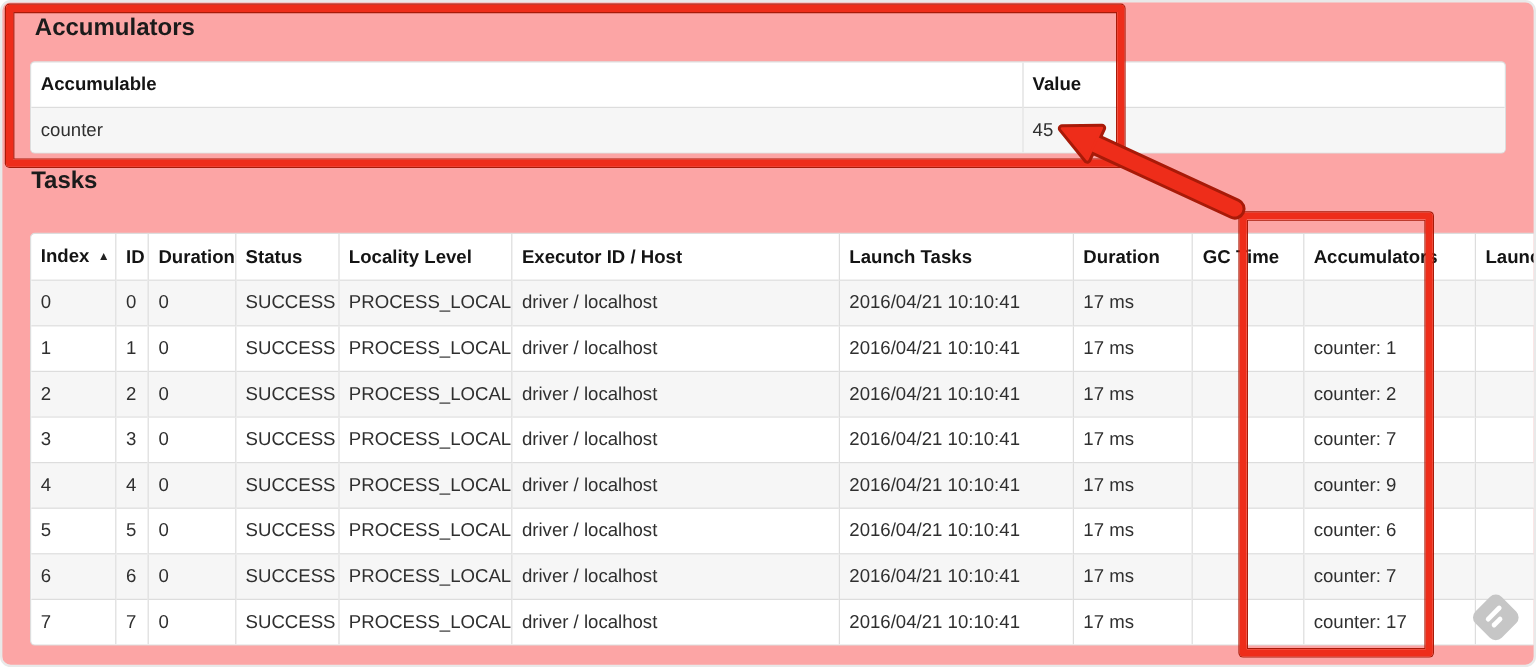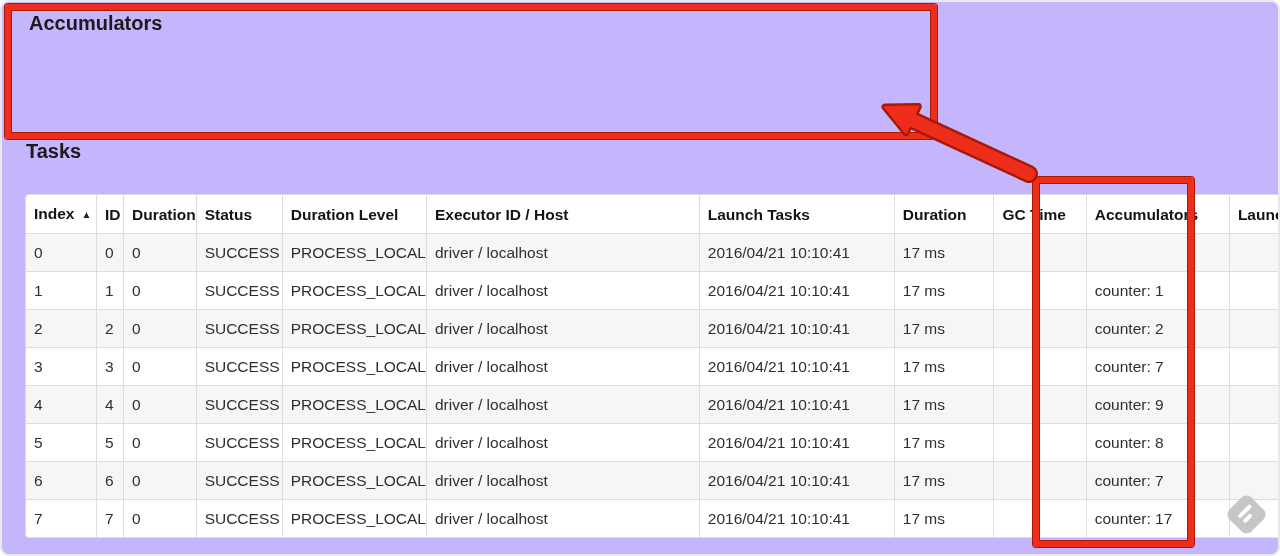--- a/index.html
+++ b/index.html
@@ -13,21 +13,21 @@
   }
   * { box-sizing: border-box; margin: 0; padding: 0; }
   html, body { background: #ffffff; }
   body {
     width: 1280px; height: 556px;
     font-family: "Liberation Sans", "DejaVu Sans", sans-serif;
     overflow: hidden;
   }
   .window {
     position: relative; width: 1280px; height: 556px;
-    background: #c4b5fd;
+    background: #fca5a5;
     border: 2px solid #e9e9e9;
     border-radius: 9px;
     overflow: hidden;
   }
   .heading {
     position: absolute;
     font-size: 20px; font-weight: bold;
     color: var(--heading-text);
     line-height: 24px;
   }
@@ -93,20 +93,40 @@
   .diamond .s1 { left: 10px; top: 6px;  height: 17px; }
   .diamond .s2 { left: 17px; top: 12px; height: 11px; }
 </style>
 </head>
 <body>
 
 <div class="window">
 
   <h4 class="heading" id="acc-heading">Accumulators</h4>
 
+  <div class="tbl-wrap" id="acc-table-wrap">
+    <table>
+      <colgroup>
+          <col style="width:826px">
+          <col style="width:402px">
+        </colgroup>
+      <thead>
+          <tr>
+            <th><span>Accumulable</span></th>
+            <th><span>Value</span></th>
+          </tr>
+        </thead>
+      <tbody>
+          <tr>
+            <td>counter</td>
+            <td>45</td>
+          </tr>
+        </tbody>
+    </table>
+  </div>
 
   <h4 class="heading" id="tasks-heading">Tasks</h4>
 
   <div class="tbl-wrap" id="tasks-table-wrap">
     <table>
       <colgroup>
         <col style="width:68px">
           <col style="width:26px">
           <col style="width:70px">
         <col style="width:83px">
@@ -117,21 +137,21 @@
           <col style="width:89px">
         <col style="width:138px">
           <col style="width:68px">
       </colgroup>
       <thead>
           <tr>
             <th><span>Index</span><span class="sort-icon">▲</span></th>
             <th><span>ID</span></th>
             <th><span>Duration</span></th>
             <th><span>Status</span></th>
-            <th><span>Duration Level</span></th>
+            <th><span>Locality Level</span></th>
             <th><span>Executor ID / Host</span></th>
             <th><span>Launch Tasks</span></th>
             <th><span>Duration</span></th>
             <th><span>GC Time</span></th>
             <th><span>Accumulators</span></th>
             <th><span>Launch</span></th>
           </tr>
         </thead>
       <tbody>
           <tr>
@@ -202,21 +222,21 @@
           <tr>
             <td>5</td>
             <td>5</td>
             <td>0</td>
             <td>SUCCESS</td>
             <td>PROCESS_LOCAL</td>
             <td>driver / localhost</td>
             <td>2016/04/21 10:10:41</td>
             <td>17 ms</td>
             <td></td>
-            <td>counter: 8</td>
+            <td>counter: 6</td>
             <td></td>
           </tr>
           <tr>
             <td>6</td>
             <td>6</td>
             <td>0</td>
             <td>SUCCESS</td>
             <td>PROCESS_LOCAL</td>
             <td>driver / localhost</td>
             <td>2016/04/21 10:10:41</td>

